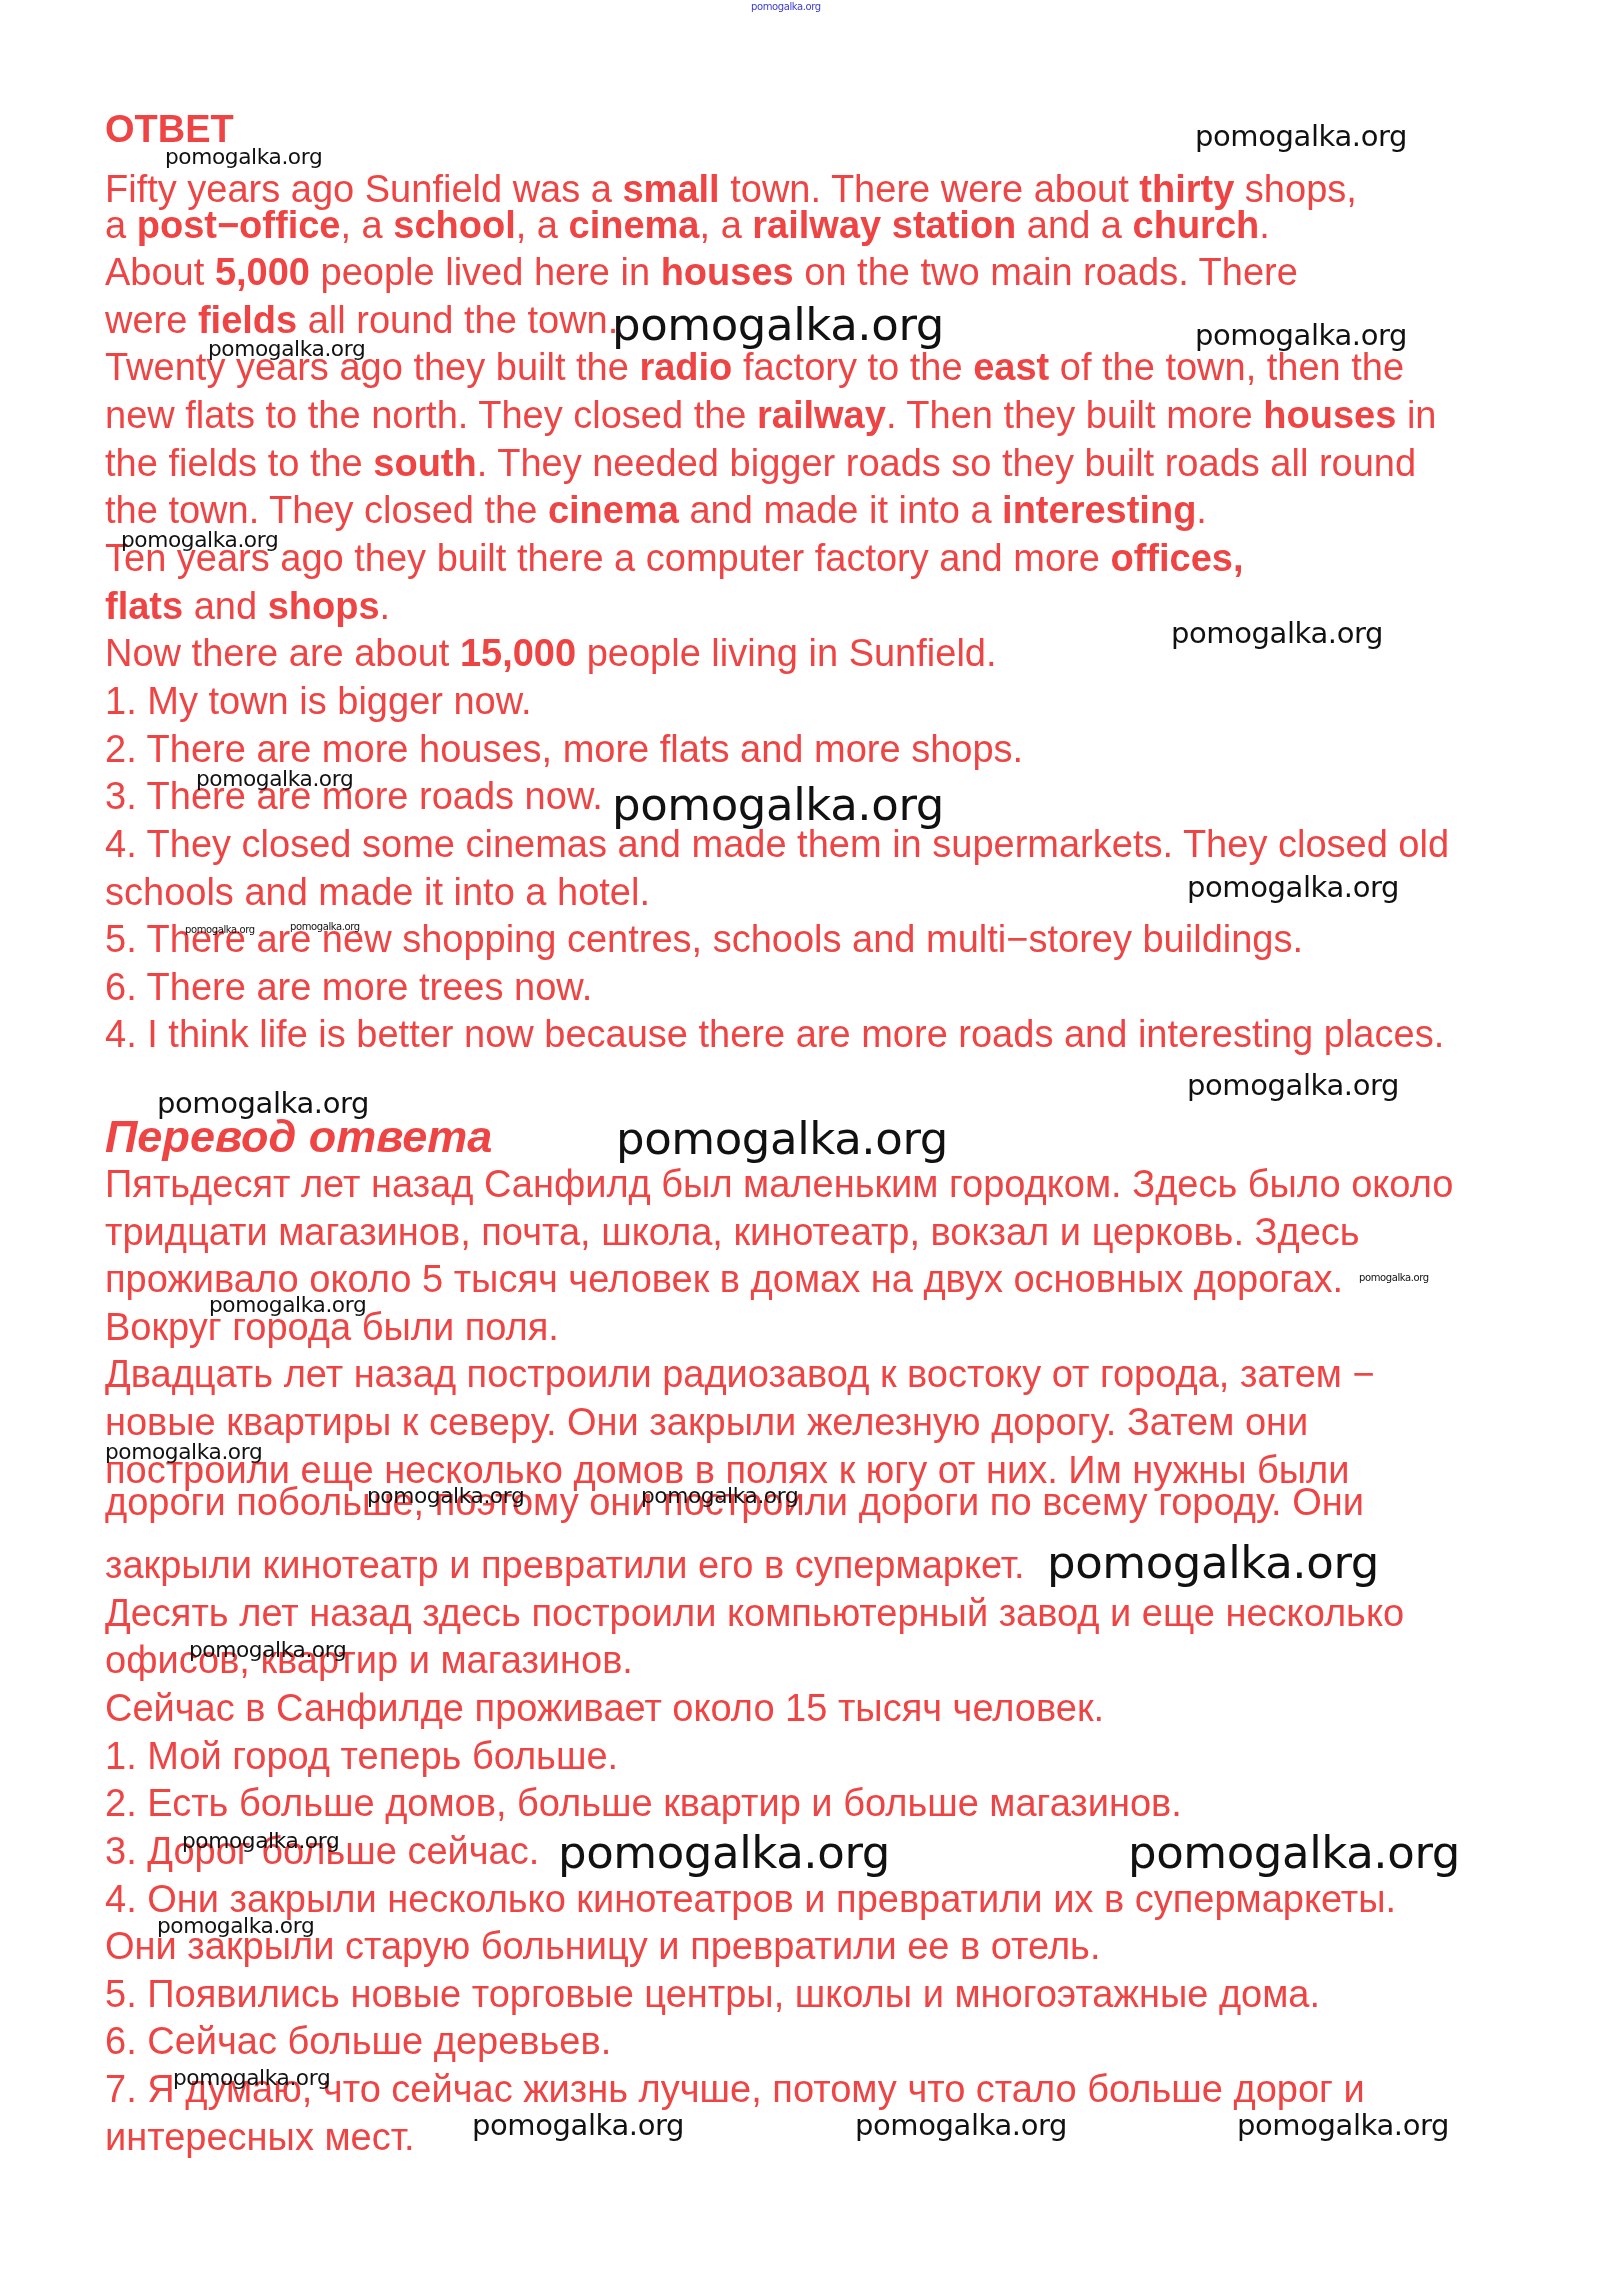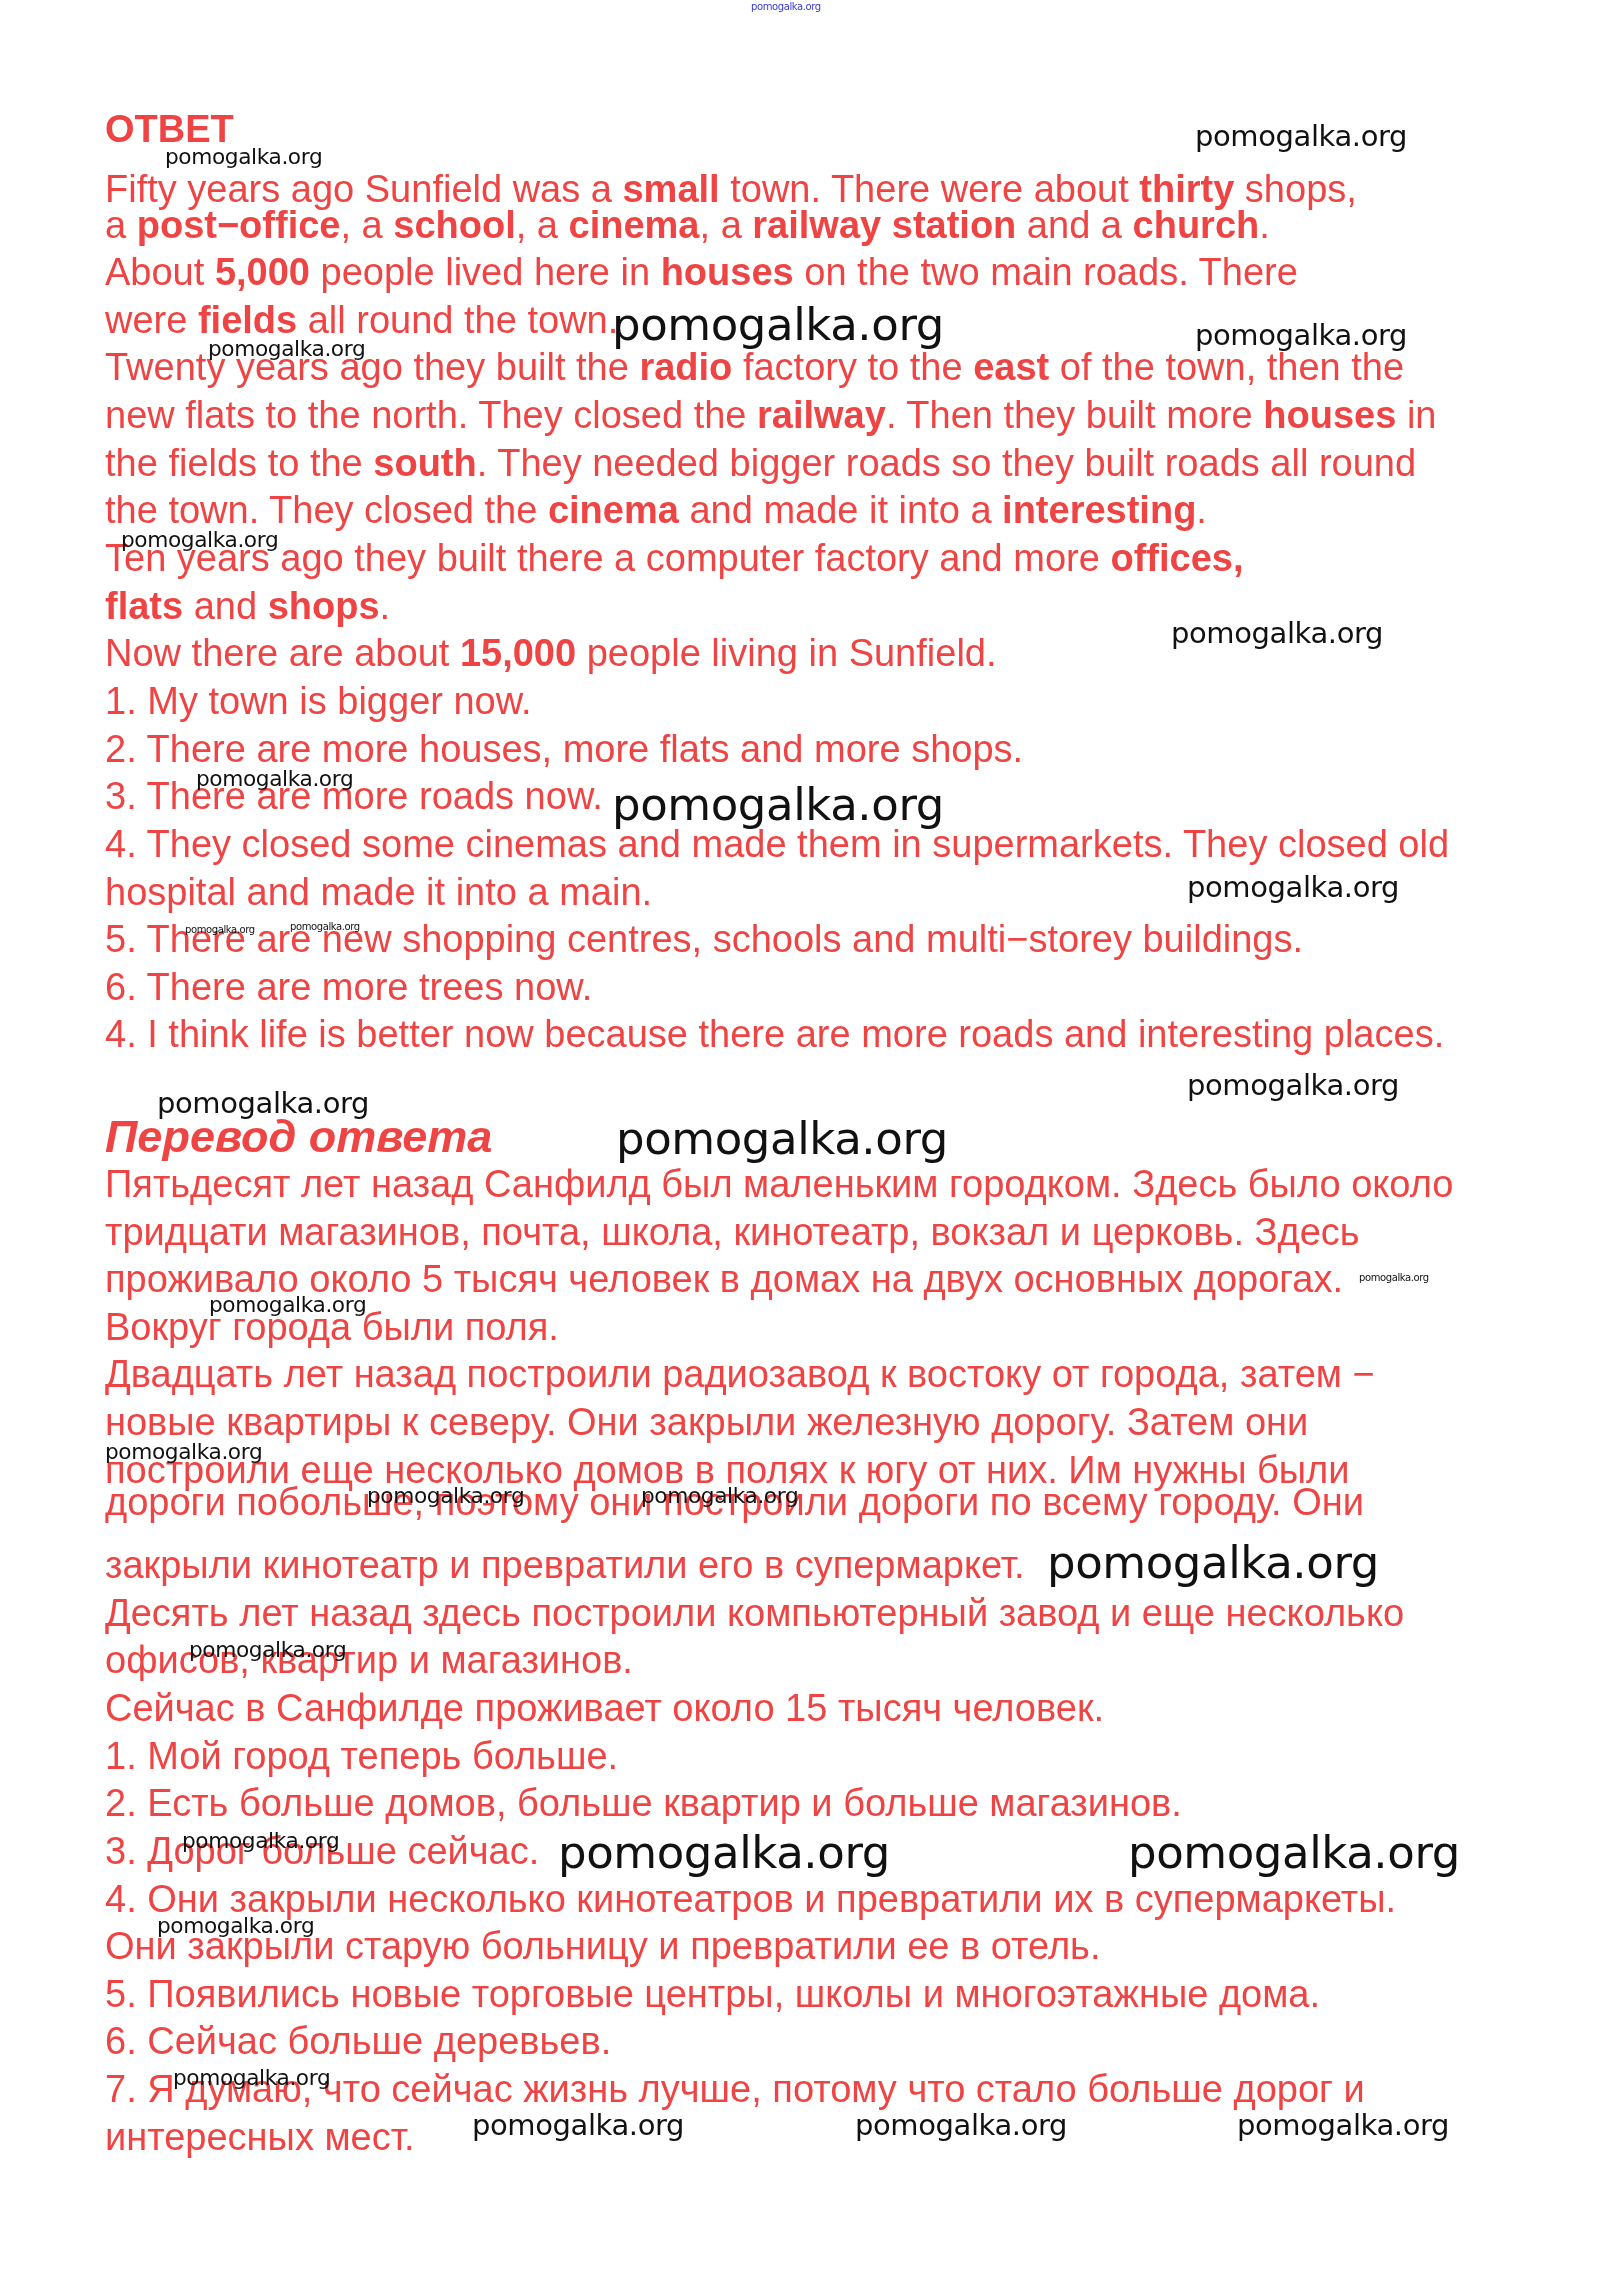--- a/index.html
+++ b/index.html
@@ -39,21 +39,21 @@
       <div class="line" style="top: 394px;"><span>new flats to the north. They closed the </span><b>railway</b><span>. Then they built more </span><b>houses</b><span> in</span></div>
       <div class="line" style="top: 442px;"><span>the fields to the </span><b>south</b><span>. They needed bigger roads so they built roads all round</span></div>
       <div class="line" style="top: 489px;"><span>the town. They closed the </span><b>cinema</b><span> and made it into a </span><b>interesting</b><span>.</span></div>
       <div class="line" style="top: 537px;"><span>Ten years ago they built there a computer factory and more </span><b>offices,</b></div>
       <div class="line" style="top: 585px;"><b>flats</b><span> and </span><b>shops</b><span>.</span></div>
       <div class="line" style="top: 632px;"><span>Now there are about </span><b>15,000</b><span> people living in Sunfield.</span></div>
       <div class="line" style="top: 680px;"><span>1. My town is bigger now.</span></div>
       <div class="line" style="top: 728px;"><span>2. There are more houses, more flats and more shops.</span></div>
       <div class="line" style="top: 775px;"><span>3. There are more roads now.</span></div>
       <div class="line" style="top: 823px;"><span>4. They closed some cinemas and made them in supermarkets. They closed old</span></div>
-      <div class="line" style="top: 871px;"><span>hospital and made it into a main.</span></div>
+      <div class="line" style="top: 871px;"><span>schools and made it into a hotel.</span></div>
       <div class="line" style="top: 918px;"><span>5. There are new shopping centres, schools and multi−storey buildings.</span></div>
       <div class="line" style="top: 966px;"><span>6. There are more trees now.</span></div>
       <div class="line" style="top: 1013px;"><span>4. I think life is better now because there are more roads and interesting places.</span></div>
     </div>
 
   <div class="line heading-italic" style="top:1115px;">Перевод ответа</div>
   <div id="russian-body">
       <div class="line" style="top: 1163px;">Пятьдесят лет назад Санфилд был маленьким городком. Здесь было около</div>
       <div class="line" style="top: 1211px;">тридцати магазинов, почта, школа, кинотеатр, вокзал и церковь. Здесь</div>
       <div class="line" style="top: 1258px;">проживало около 5 тысяч человек в домах на двух основных дорогах.</div>

